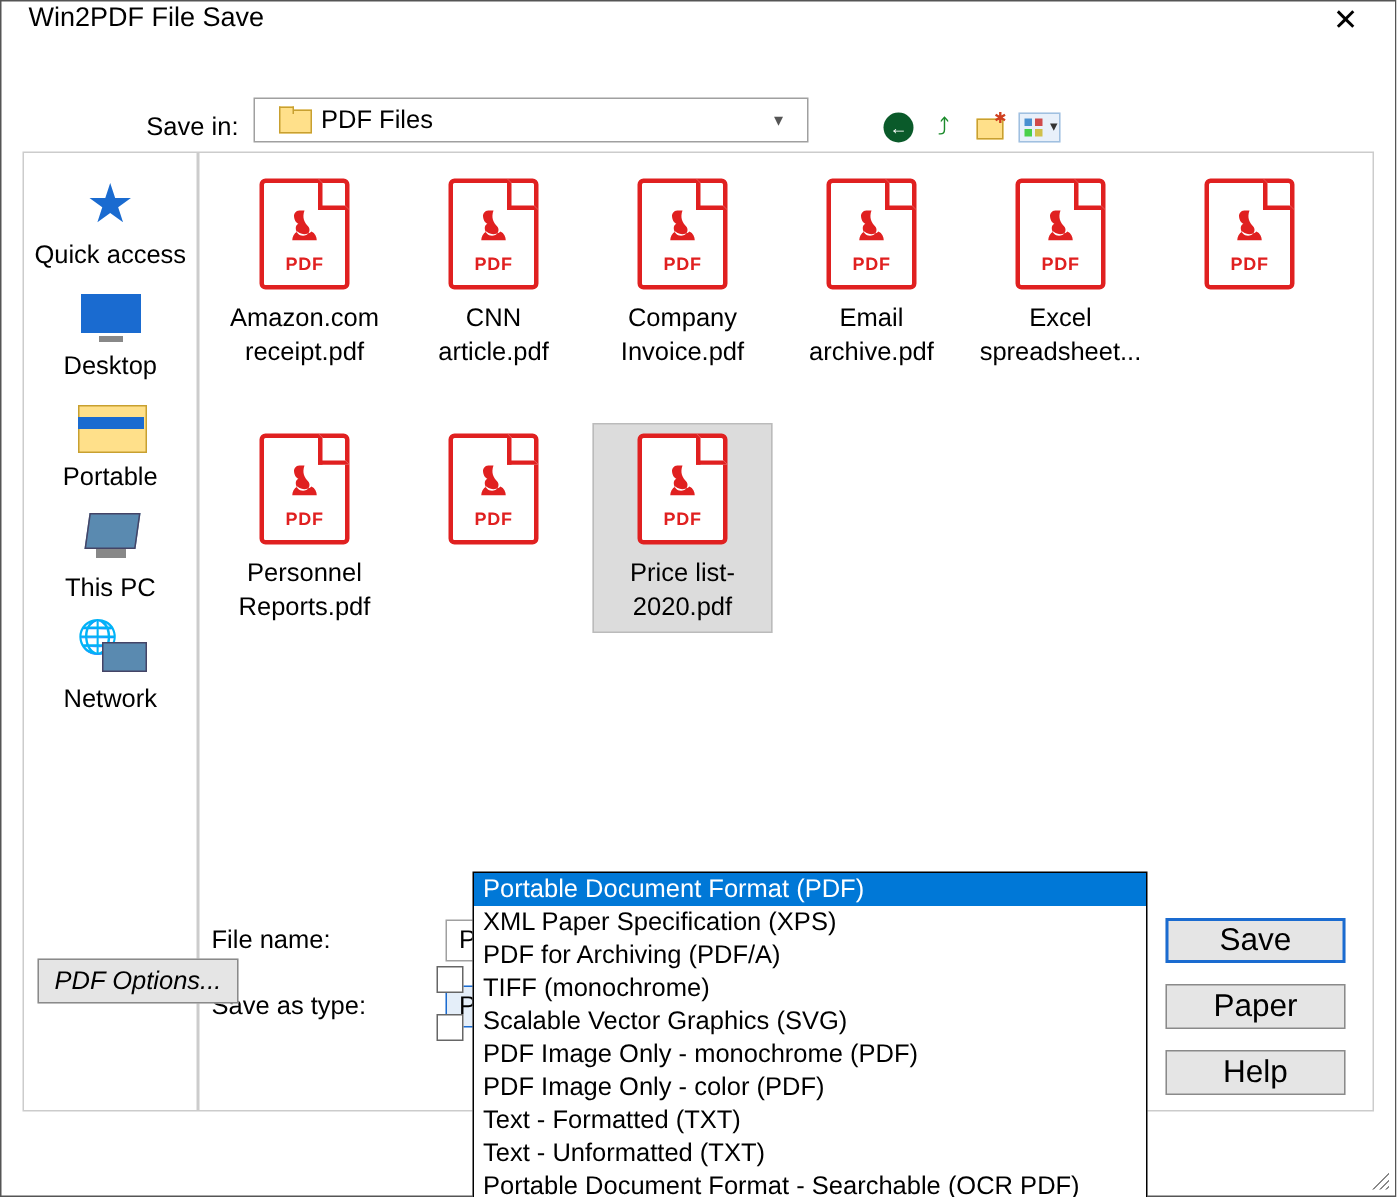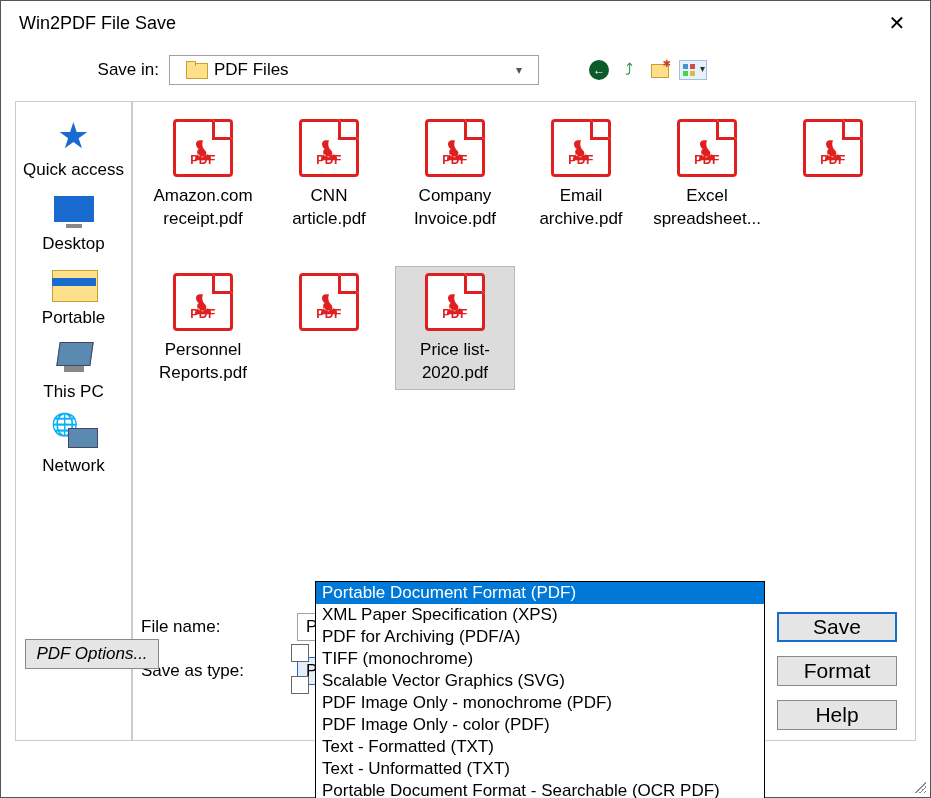--- a/index.html
+++ b/index.html
@@ -5,29 +5,29 @@
   * { box-sizing: border-box; font-family: "Segoe UI", Tahoma, sans-serif; }
   body { margin: 0; background: #fff; }
   .window {
     width: 931px; height: 798px;
     border: 1px solid #555;
     position: relative;
     background: #fff;
     display: flex; flex-direction: column;
   }
   .titlebar {
-    height: 44px; display: flex; align-items: center; justify-content: space-between;
+    height: 44px; display: flex; justify-content: space-between;
     padding: 0 18px; font-size: 18px; color: #000;
   }
   .titlebar .close-x {
     font-size: 20px; color: #000; cursor: pointer; font-family: Arial;
     width: 30px; text-align: center;
   }
   .toolbar {
-    height: 50px; display: flex; align-items: center; padding-left: 78px; gap: 10px;
+    height: 50px; display: flex; align-items: flex-end; padding-left: 78px; gap: 10px;
   }
   .toolbar .label { font-size: 17px; color: #000; width: 80px; text-align: right; }
   .save-in-combo {
     width: 370px; height: 30px; border: 1px solid #a0a0a0; display: flex; align-items: center;
     padding: 0 16px; font-size: 17px; background: #fff; position: relative;
   }
   .save-in-combo .folder-ic { width: 20px; height: 18px; margin-right: 8px; position: relative; }
   .save-in-combo .folder-ic::before {
     content:""; position:absolute; left:0; bottom:0; width:20px; height:14px;
     background:#ffe08a; border:1px solid #c8a030;
@@ -91,21 +91,21 @@
     padding:10px 0 10px 10px;
     display:grid; grid-template-columns: repeat(6, 120px); gap:30px 6px;
     align-content:start;
   }
   .file-item {
     width:120px; text-align:center; font-size:17px; color:#000; cursor:pointer;
     padding:6px 2px 4px; border:1px solid transparent; line-height:1.35;
   }
   .file-item.selected { background:#dcdcdc; border:1px solid #bbb; }
   .file-item .pdf-ic {
-    width:60px; height:58px; margin:0 auto 8px; position:relative;
+    width:60px; height:74px; margin:0 auto 8px; position:relative;
     border:3px solid #e02020; border-radius:4px; background:#fff;
   }
   .file-item .pdf-ic::before {
     content:""; position:absolute; right:-3px; top:-3px; width:18px; height:18px;
     background:#fff; border-left:3px solid #e02020; border-bottom:3px solid #e02020;
     clip-path: polygon(0 0, 100% 100%, 0 100%);
   }
   .file-item .pdf-ic .swirl {
     position:absolute; left:50%; top:16px; transform:translateX(-50%);
     width:28px; height:28px;
@@ -304,21 +304,21 @@
           <span>Price list- 2020.pdf</span>
           <span class="chev">▾</span>
         </div>
         <div class="btn primary">Save</div>
 
         <div class="flabel">Save as type:</div>
         <div class="combo" style="background:#e4eef9;border-color:#1a6bd0">
           <span>Portable Document Format (PDF)</span>
           <span class="chev">▾</span>
         </div>
-        <div class="btn">Format</div>
+        <div class="btn">Paper</div>
 
         <div></div>
           <div></div>
         <div class="btn">Help</div>
       </div>
 
     </div>
 
     <div class="pdf-options-btn">PDF Options...</div>
 

